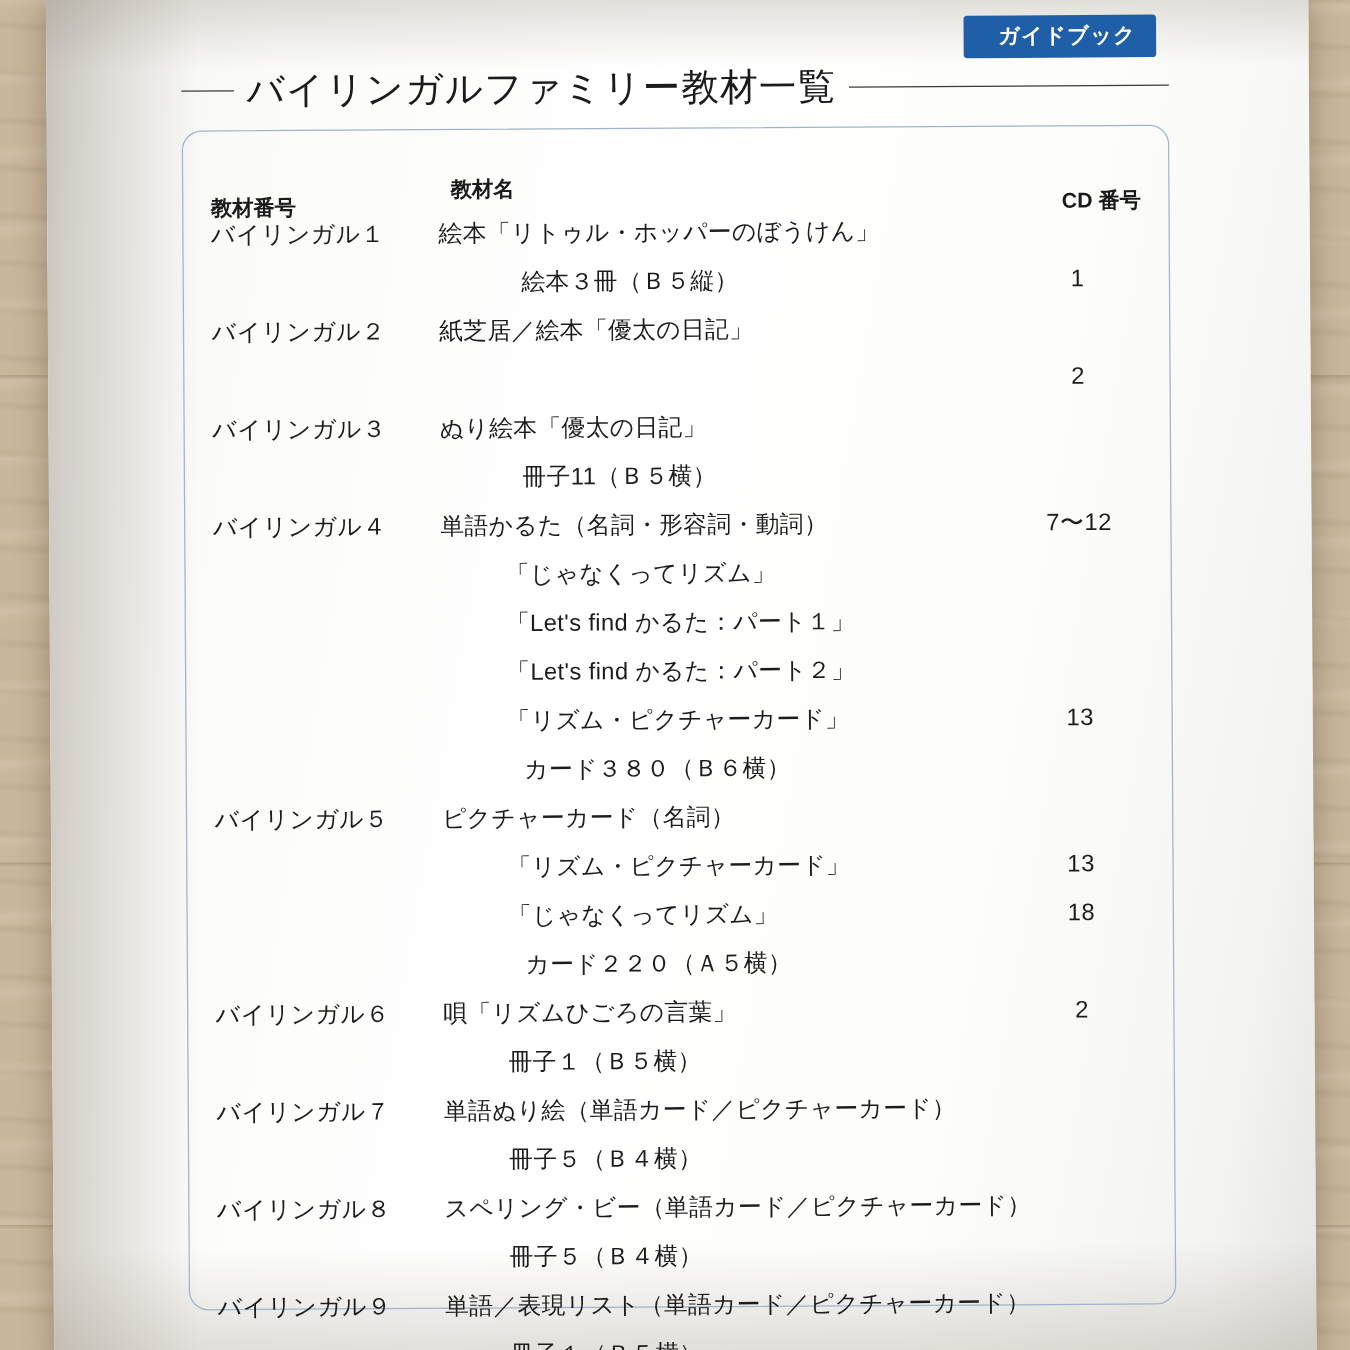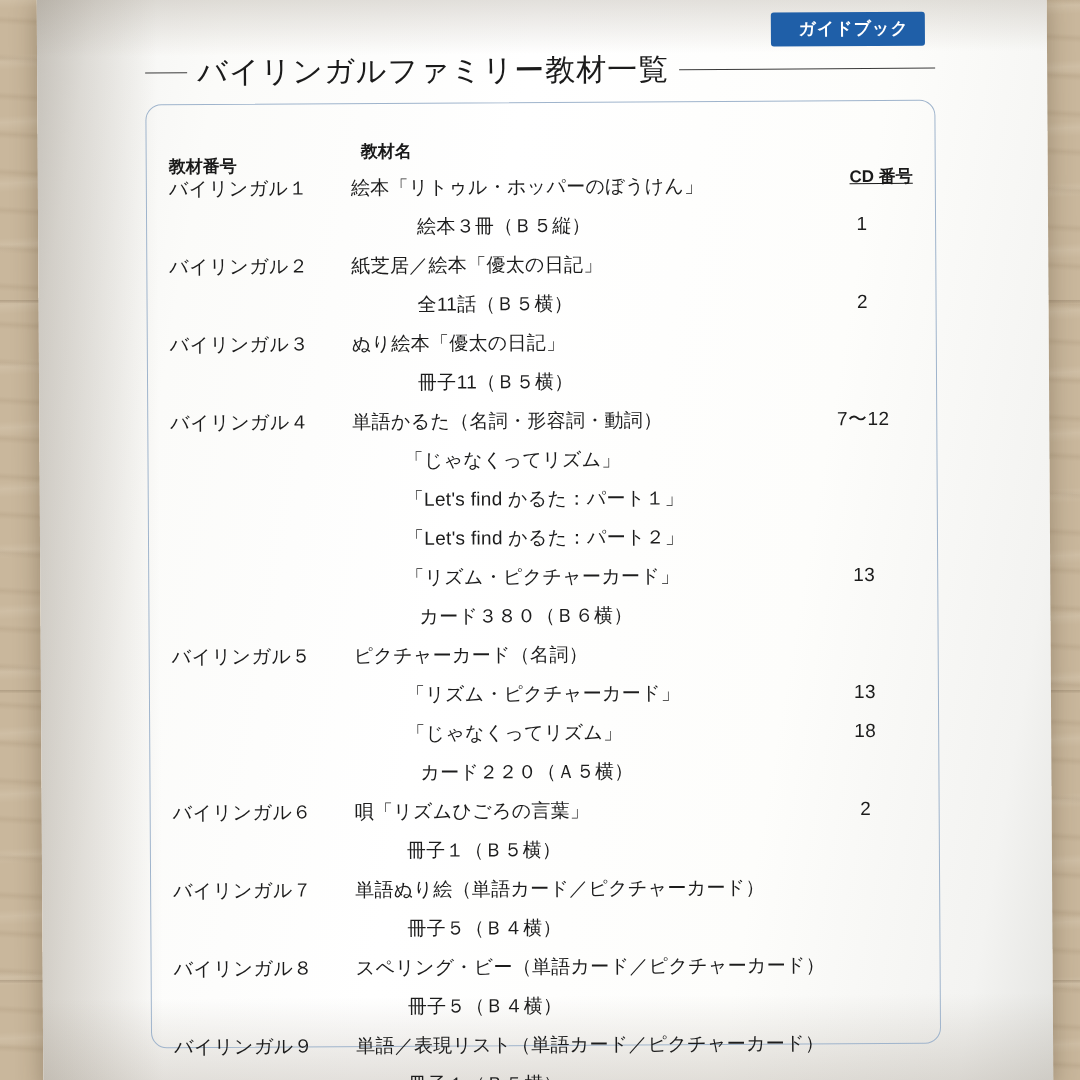--- a/index.html
+++ b/index.html
@@ -148,21 +148,21 @@
     position: absolute;
     left: 22px;
     top: 36px;
     width: 748px;
     font-size: 17px;
     color: #1a1a1a;
     font-weight: bold;
   }
   .h-code { position: absolute; left: 0; top: 0; margin-top: 14px; }
   .h-name { position: absolute; left: 192px; top: 0; }
-  .h-cd   { position: absolute; right: 4px; top: 28px; text-decoration: underline; }
+  .h-cd   { position: absolute; right: 4px; top: 12px; }
 
   .rows {
     position: absolute;
     left: 22px;
     top: 64px;
     width: 748px;
   }
   .row {
     position: relative;
     min-height: 20px;
@@ -244,21 +244,20 @@
               <span class="name indent2">絵本３冊（Ｂ５縦）</span>
               <span class="cd">1</span>
             </div>
           </div>
           <div class="row">
             <div class="line">
               <span class="code">バイリンガル２</span>
               <span class="name">紙芝居／絵本「優太の日記」</span>
             </div>
             <div class="line">
-              <span class="name indent2">全11話（Ｂ５横）</span>
               <span class="cd">2</span>
             </div>
           </div>
           <div class="row">
             <div class="line">
               <span class="code">バイリンガル３</span>
               <span class="name">ぬり絵本「優太の日記」</span>
             </div>
             <div class="line">
               <span class="name indent2">冊子11（Ｂ５横）</span>

